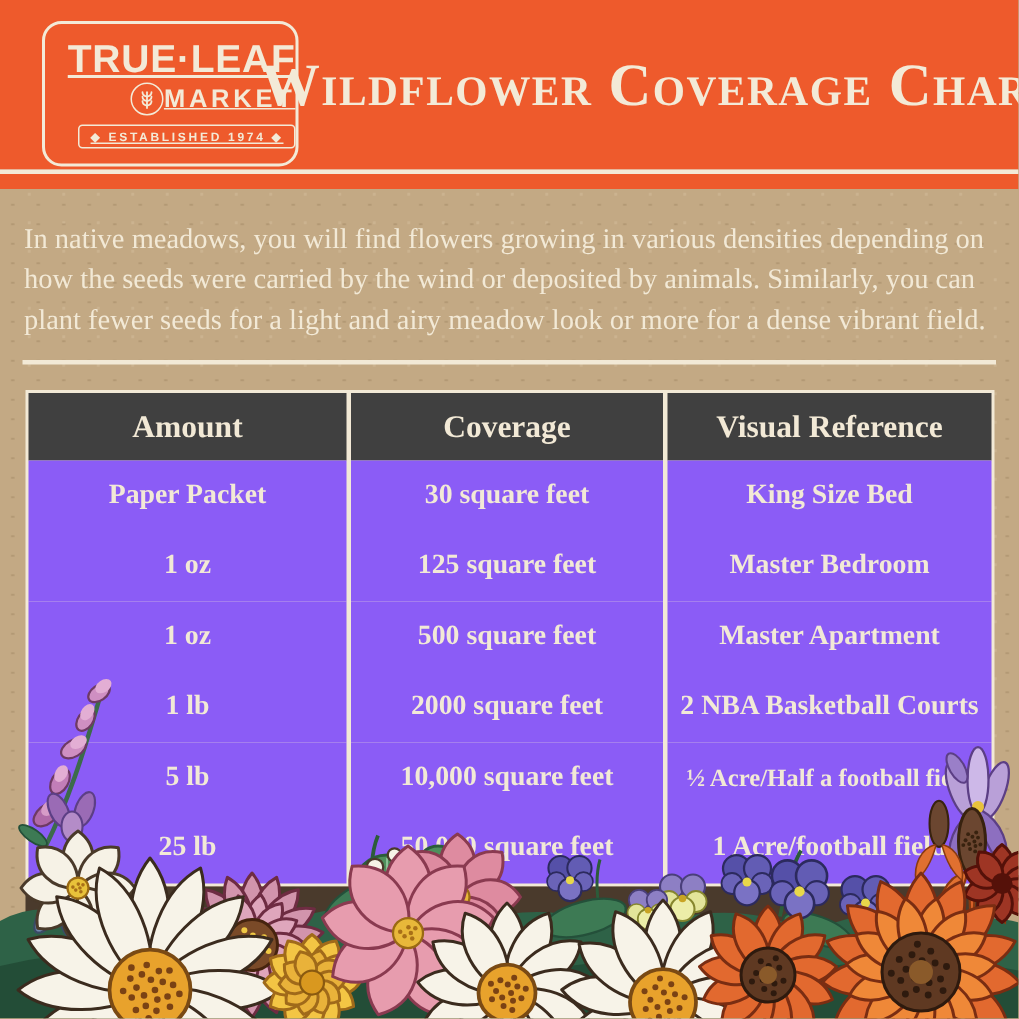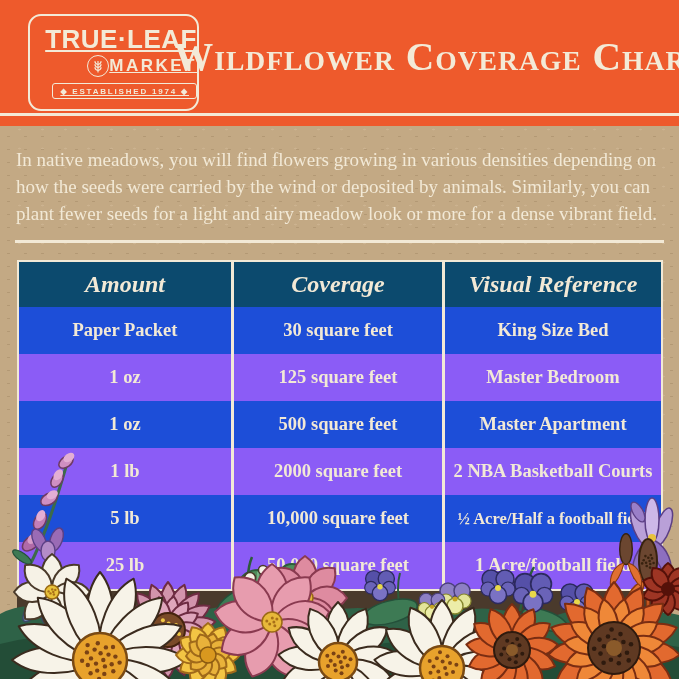--- a/index.html
+++ b/index.html
@@ -30,22 +30,22 @@
   
   .intro{position:absolute;top:146px;left:16px;width:649px;color:#F2E9D6;font-size:19px;line-height:27px;}
   .intro-line{white-space:nowrap;}
   .divider{position:absolute;top:240px;left:15px;width:649px;height:2.5px;background:#F2E9D6;}
   
   .table{position:absolute;top:260px;left:17px;width:646px;background:#F2E9D6;padding:2px;
     display:grid;grid-template-columns:212px 208px 216px;column-gap:3px;
     grid-template-rows:45px repeat(6,47px);box-sizing:border-box;}
   .cell{display:flex;align-items:center;justify-content:center;color:#F2E9D6;
     font-weight:bold;font-size:18.5px;overflow:hidden;}
-  .cell.head{background:#0c4a6e;font-size:24px;font-style:italic;}
-  .cell.brown{background:#1d4ed8;}
+  .cell.head{background:#404040;font-size:21px;}
+  .cell.brown{background:#8b5cf6;}
   .cell.orange{background:#8b5cf6;}
   .cell.small{font-size:16.5px;}
   .table-footer{position:absolute;top:591px;left:17px;width:646px;height:52px;background:#4A3A2C;}
   
   .fit{display:inline-block;white-space:nowrap;}
   .intro-line .fit{transform-origin:left center;}
   .cell .fit{transform-origin:center center;}
   
   .flowers{position:absolute;left:0;top:439px;width:679px;height:240px;z-index:5;pointer-events:none;}
 </style>

